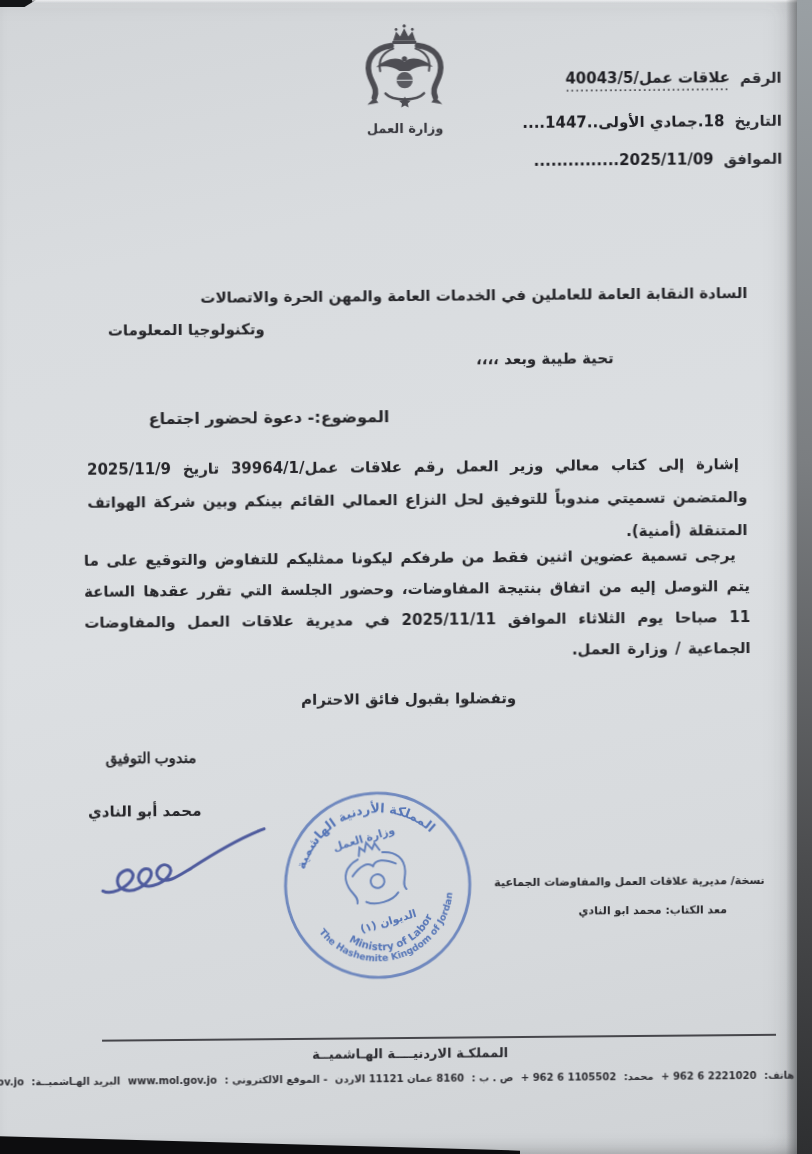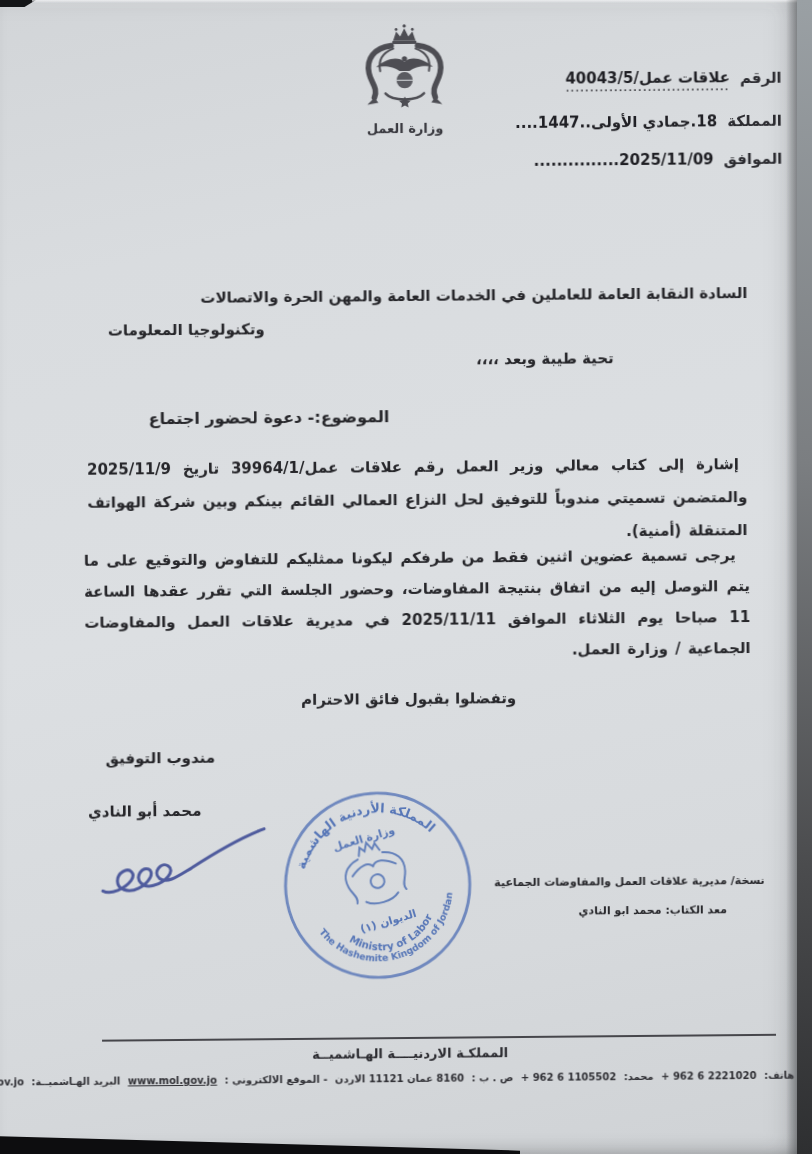--- a/index.html
+++ b/index.html
@@ -27,37 +27,37 @@
 
   .ar { direction:rtl; unicode-bidi:embed; }
   .addr1 { position:absolute; top:287px; right:62px; font-size:15px; font-weight:700; white-space:nowrap; }
   .addr2 { position:absolute; top:319px; left:110px; font-size:15px; font-weight:700; }
   .greet { position:absolute; top:351px; left:478px; font-size:15px; font-weight:700; }
   .subject { position:absolute; top:407px; left:150px; font-size:16px; font-weight:700; }
   .para { position:absolute; text-align:justify; font-size:15px; font-weight:700; color:#26262a; word-spacing:2px; }
   .para1 { top:451px; right:64px; left:88px; line-height:33px; text-indent:8px; }
   .para2 { top:543px; right:62px; left:84px; line-height:31px; text-indent:14px; }
   .closing { position:absolute; top:690px; left:300px; font-size:15px; font-weight:700; }
-  .signer-title { position:absolute; top:747px; left:104px; font-size:15px; font-weight:700; }
+  .signer-title { position:absolute; top:747px; left:104px; font-size:15px; font-weight:700;font-family:Liberation Serif, serif; }
   .signer-name { position:absolute; top:800px; left:86px; font-size:15px; font-weight:700; }
 
   .signature { position:absolute; top:812px; left:88px; width:182px; height:94px; }
   .stamp { position:absolute; top:787px; left:277px; width:196px; height:196px;
            transform:rotate(-16deg); opacity:.92; mix-blend-mode:multiply; }
 
   .cc1 { position:absolute; top:877px; right:50px; font-size:11px; font-weight:700; }
   .cc2 { position:absolute; top:906px; right:88px; font-size:11px; font-weight:700; }
 
   .divider { position:absolute; top:1037px; left:98px; right:40px; height:2px; background:#46464b; }
   .kingdom { position:absolute; top:1046px; left:0; right:0; text-align:center;
              font-size:13px; font-weight:700; color:#2b2b30; }
   .contact { position:absolute; top:1073px; left:20px; right:20px; text-align:center; direction:rtl;
              font-size:10px; font-weight:600; color:#303035; white-space:nowrap; }
   .contact span { margin:0 2px; }
-  .contact .site { text-decoration:underline; }
+  .contact .site { }
 
   
   .corner-tl { position:absolute; top:0; left:0; width:36px; height:7px; background:#141517;
                clip-path:polygon(0 0,100% 0,68% 100%,0 100%); z-index:5; }
   .top-edge { position:absolute; top:0; left:32px; right:12px; height:3px;
               background:linear-gradient(to bottom,#eff1f3,rgba(214,217,220,0)); opacity:.85; z-index:5; }
   .edge-right { position:absolute; top:0; right:0; bottom:0; width:15px;
                 background:linear-gradient(to bottom,#9aa0a4,#7b7e81 40%,#4b4c4e 75%,#2e2f31); z-index:5; }
   .edge-right::before { content:""; position:absolute; left:-11px; top:0; bottom:0; width:11px;
                 background:linear-gradient(to left,rgba(70,72,75,.45),rgba(70,72,75,0)); }
@@ -74,21 +74,21 @@
 
     <div class="hdr">
       <div class="hrow">
         <span class="hlabel">الرقم</span>
         <span class="valcol">
           <span class="hval">علاقات عمل/40043/5</span>
           <span class="hdots">..................................</span>
         </span>
       </div>
       <div class="hrow">
-        <span class="hlabel">المملكة</span>
+        <span class="hlabel">التاريخ</span>
         <span class="hval">18.جمادي الأولى..1447....</span>
       </div>
       <div class="hrow">
         <span class="hlabel">الموافق</span>
         <span class="hval">2025/11/09...............</span>
       </div>
     </div>
 
     <div class="emblem">
       <svg viewBox="0 0 132 96" width="134" height="98" aria-hidden="true">

